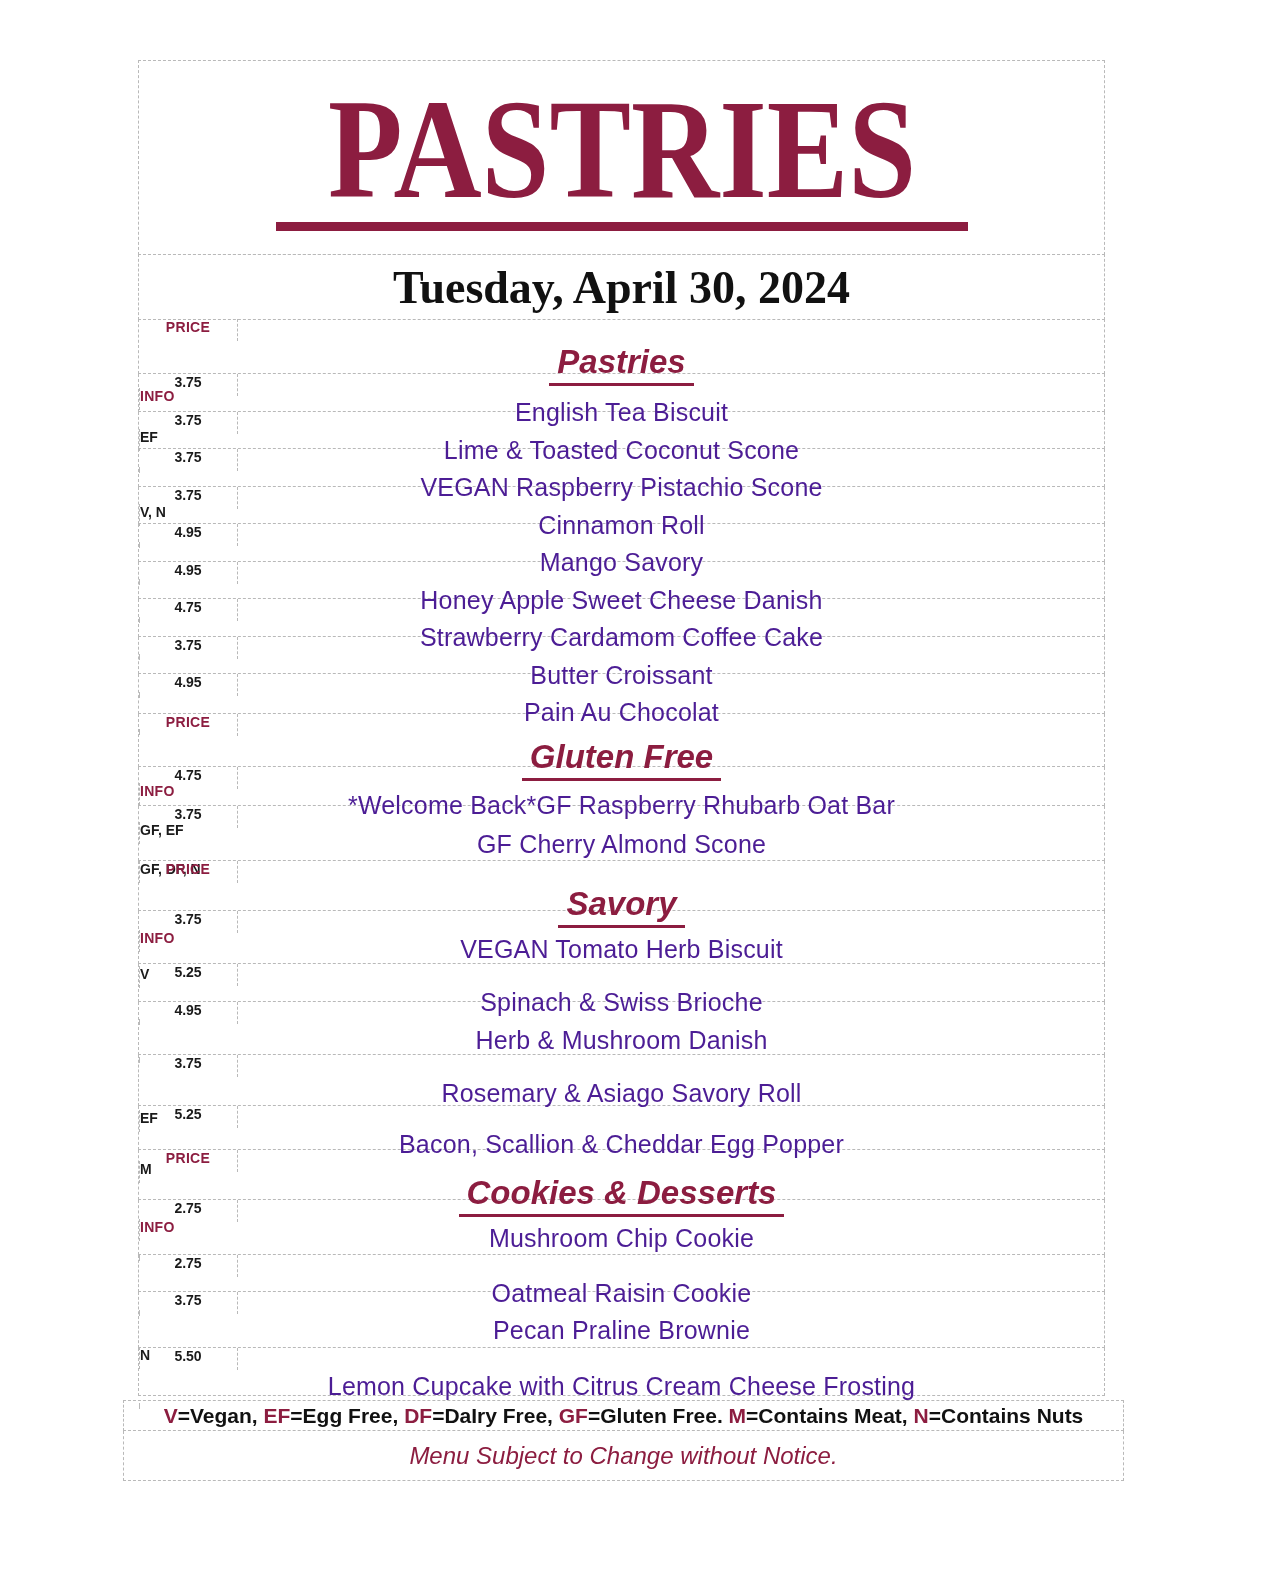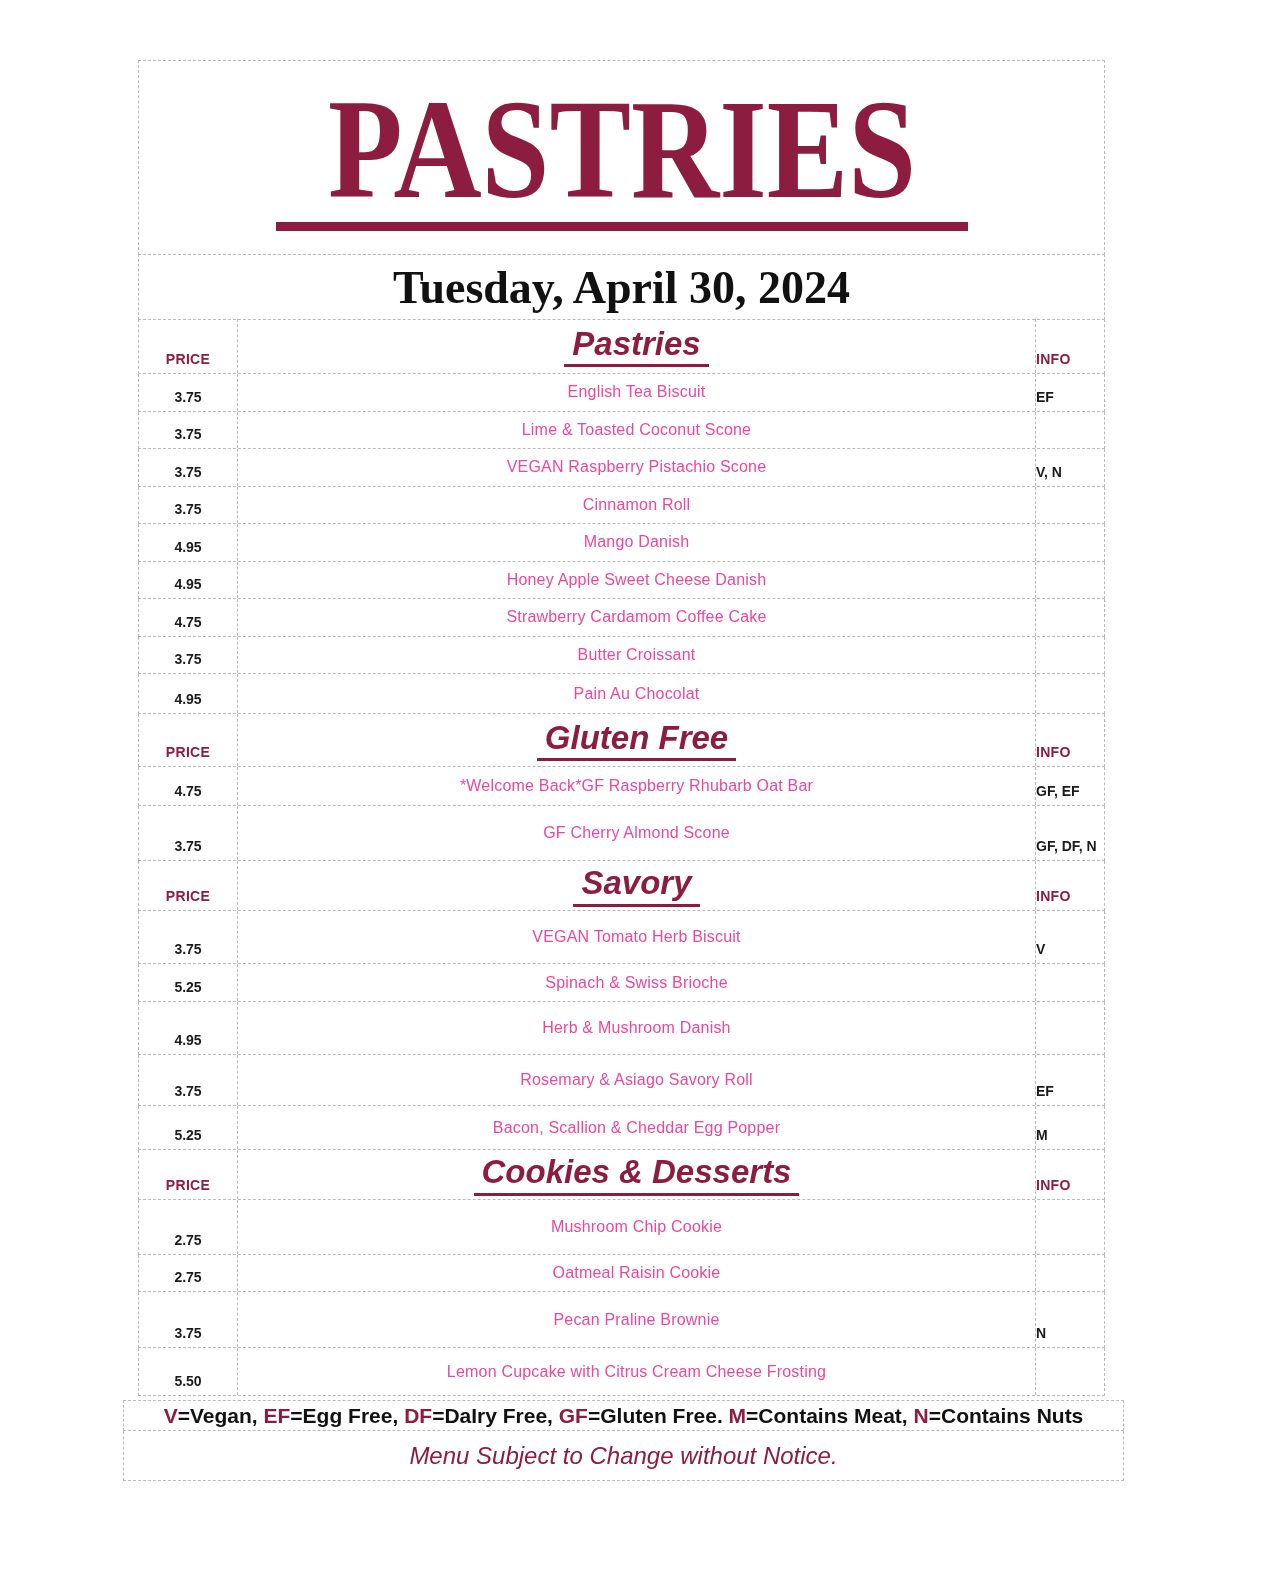--- a/index.html
+++ b/index.html
@@ -36,41 +36,42 @@
     font-family:"Liberation Serif", serif;
     font-weight:bold; font-size:46px; color:#111111;text-align:right;
   }
 
   .menu-table { margin-top:-1px; }
   .row {
     display:flex;
     border-left:1px dashed #b9b9b9;
     border-right:1px dashed #b9b9b9;
     border-bottom:1px dashed #b9b9b9;
+    flex-direction:column;
   }
   .price-cell {
     width:99px;
     border-right:1px dashed #b9b9b9;
     display:flex; align-items:flex-end; justify-content:center;
     padding-bottom:6px;
   }
   .name-cell {
     flex:1;
     display:flex; align-items:center; justify-content:center;
     text-align:center; padding:2px 8px;
   }
   .info-cell {
     width:69px;
     border-left:1px dashed #b9b9b9;
     display:flex; align-items:flex-end; 
     padding-bottom:6px;
   }
   .price, .info-val { font-size:14px; font-weight:bold; color:#1a1a1a; white-space:nowrap; }
   .col-label { font-size:14px; font-weight:bold; color:#8C1D40; letter-spacing:0.3px; }
-  .item-name { font-size:16px; color:#ec4899; letter-spacing:0.2px; }
+  .item-name { font-size:25px; color:#4c1d95; letter-spacing:0.2px; }
   .section-title {
     font-size:33px; font-weight:bold; font-style:italic;
     color:#8C1D40;
     border-bottom:3px solid #8C1D40;
     padding:0 8px 2px 8px;
     line-height:1.15;
   }
 
   .legend-box { position:absolute; left:123px; top:1400px; width:1001px; }
   .legend-row {
@@ -154,21 +155,21 @@
           <div class="name-cell">
             <span class="item-name">Cinnamon Roll</span>
           </div>
           <div class="info-cell"></div>
         </div>
         <div class="row" style="height: 37.5px;">
           <div class="price-cell">
             <span class="price">4.95</span>
           </div>
           <div class="name-cell">
-            <span class="item-name">Mango Danish</span>
+            <span class="item-name">Mango Savory</span>
           </div>
           <div class="info-cell"></div>
         </div>
         <div class="row" style="height: 37.5px;">
           <div class="price-cell">
             <span class="price">4.95</span>
           </div>
           <div class="name-cell">
             <span class="item-name">Honey Apple Sweet Cheese Danish</span>
           </div>

